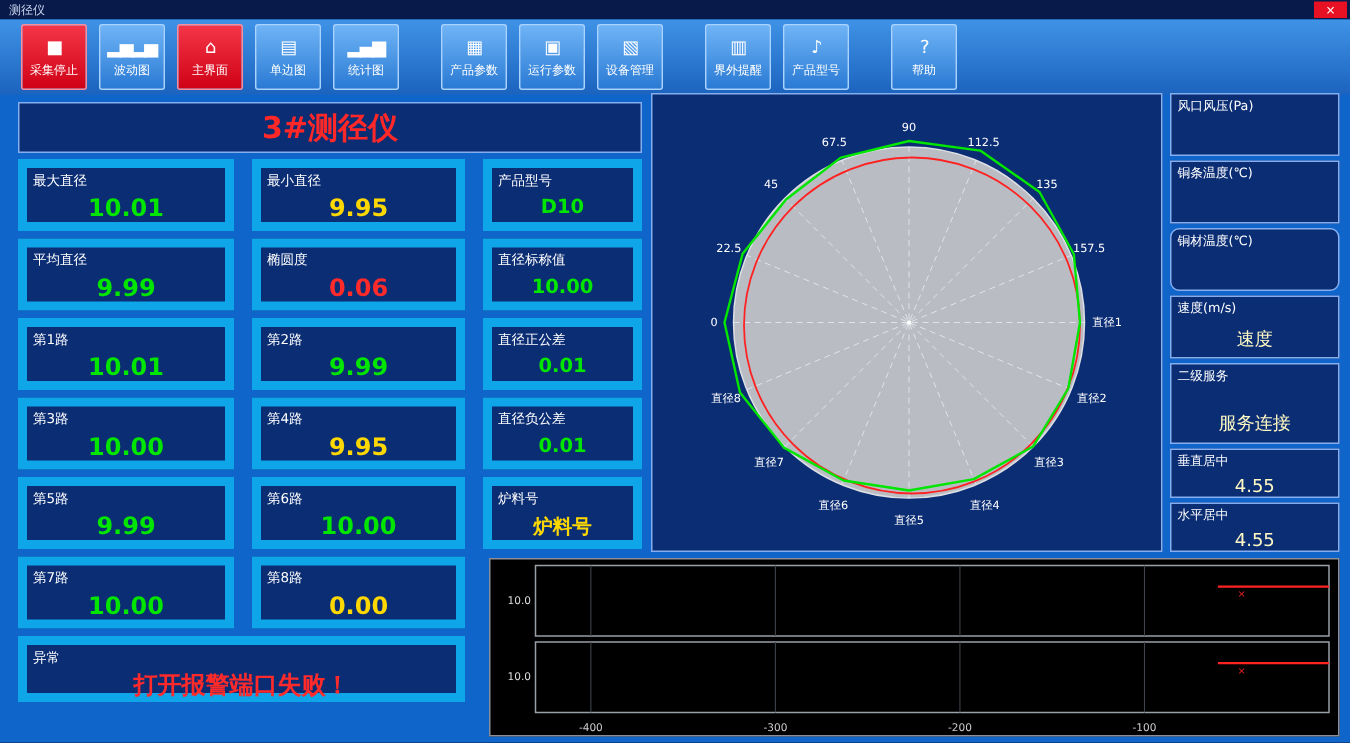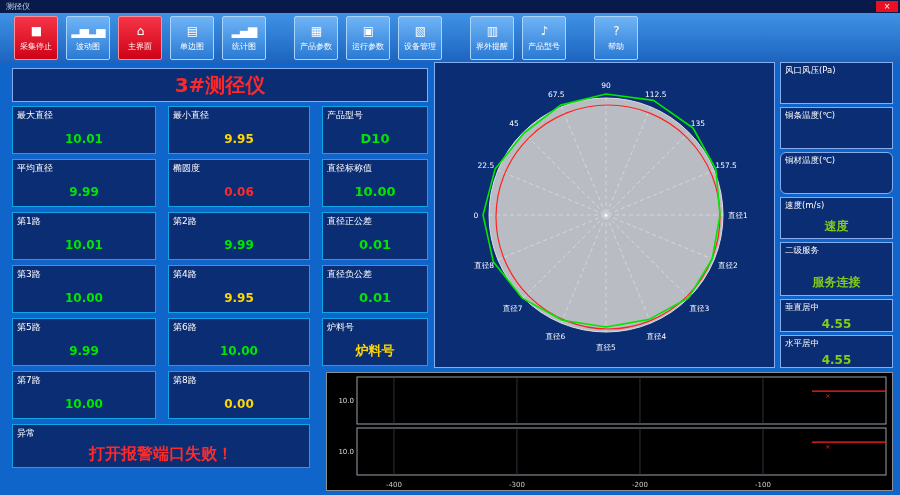--- a/index.html
+++ b/index.html
@@ -20,32 +20,32 @@
   .tbtn.red{background:linear-gradient(#f63548,#cf0216);border:1px solid #ff8d98;}
   .tbtn.gap{margin-left:20px;}
   .tbtn-icon{font-size:12px;color:#fff;line-height:15px;letter-spacing:-1px;}
   .tbtn-label{font-size:8px;color:#fff;margin-top:2px;white-space:nowrap;}
 
   .panel-title{position:absolute;left:12px;top:68px;width:416px;height:34px;background:#0b2d74;
     border:1px solid #86aeee;color:#ff2828;font-size:20px;font-weight:bold;
     display:flex;align-items:center;justify-content:center;}
 
   .layer{position:absolute;inset:0;}
-  .mbox{position:absolute;background:#0b2d74;border:1px solid #0ea5e9;display:flex;flex-direction:column;}
+  .mbox{position:absolute;background:#0b2d74;border:6px solid #0ea5e9;display:flex;flex-direction:column;}
   .mbox-label{font-size:9px;color:#ffffff;padding:2px 4px;white-space:nowrap;}
-  .mbox-value{flex:1;display:flex;align-items:center;justify-content:center;font-weight:bold;font-size:12px;}
+  .mbox-value{flex:1;display:flex;align-items:center;justify-content:center;font-weight:bold;font-size:16px;}
   .mbox-value.small{font-size:13px;}
   .mbox-value.err{font-size:16px;}
   .green{color:#00e600;} .yellow{color:#ffd800;} .redv{color:#ff2a2a;}
 
   .polar-panel{position:absolute;left:434px;top:62px;width:341px;height:306px;background:#0b2d74;border:1px solid #86aeee;}
 
   .rbox{position:absolute;left:780px;width:113px;background:#0b2d74;border:1px solid #86aeee;display:flex;flex-direction:column;}
   .rbox-label{font-size:8.5px;color:#fff;padding:2px 4px;white-space:nowrap;}
-  .rbox-value{flex:1;display:flex;align-items:center;justify-content:center;font-weight:bold;font-size:12px;color:#84cc16;}
+  .rbox-value{flex:1;display:flex;align-items:center;justify-content:center;font-weight:normal;font-size:12px;color:#fef9c3;}
 
   .bottom-chart{position:absolute;left:326px;top:372px;width:567px;height:119px;background:#000;border:1px solid #8a8f98;}
 </style>
 </head>
 <body>
 
 <div class="screen">
 
   <div class="titlebar">
     <span class="titlebar-text">测径仪</span>

